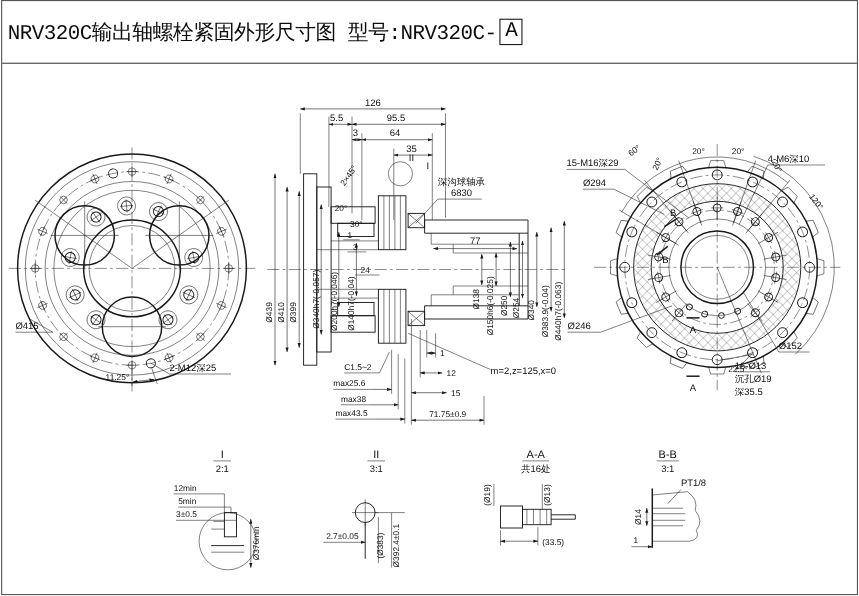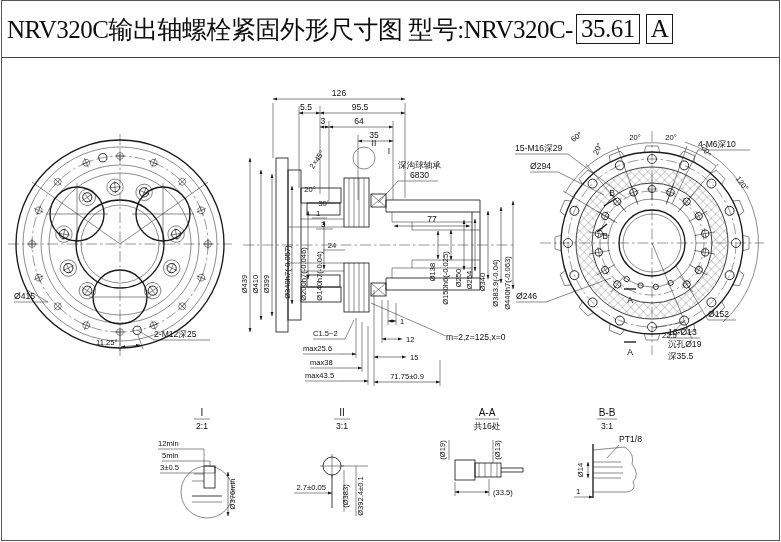--- a/index.html
+++ b/index.html
@@ -1,36 +1,35 @@
 <!DOCTYPE html>
 <html><head>
 <meta charset="utf-8">
 <style>
   html,body{margin:0;padding:0;background:#fff;width:781px;height:542px;overflow:hidden}
   .page{position:absolute;left:1px;top:0;width:777px;height:539px;border:1.4px solid #555;background:#fff}
   .titlebar{height:56px;border-bottom:1.4px solid #444;display:flex;align-items:center;padding:0 5px;
-    font-family:Liberation Serif, serif;font-size:25px;color:#0d0d0d;white-space:nowrap;letter-spacing:-0.5px}
+    font-family:Liberation Mono, monospace;font-size:19px;color:#0d0d0d;white-space:nowrap;letter-spacing:-0.5px}
   .boxed{border:1.7px solid #1a1a1a;padding:0 4px;margin:0 3px;display:inline-block;line-height:1.15}
   svg{display:block}
   .bd{stroke:#1a1a1a;stroke-width:1.35;fill:none}
   .md{stroke:#1a1a1a;stroke-width:0.85;fill:none}
   .ln{stroke:#1a1a1a;stroke-width:0.5;fill:none}
   .dm{stroke:#1a1a1a;stroke-width:0.55;fill:none}
   .cl{stroke:#1a1a1a;stroke-width:0.45;fill:none;stroke-dasharray:11 3 2.5 3}
   text{fill:#0e0e0e;font-family:"Liberation Sans",sans-serif}
   .t7{font-size:7.6px}.t8{font-size:8.6px}.t9{font-size:10px}
   .mid{text-anchor:middle}.end{text-anchor:end}
 </style>
 </head>
 <body>
 
 <div class="page">
   <div class="titlebar">
     <span>NRV320C输出轴螺栓紧固外形尺寸图 型号:NRV320C-</span>
-    <span class="boxed">35.61</span>
     <span class="boxed">A</span>
   </div>
 
   <svg width="777" height="481" viewBox="0 58 777 481">
     <defs>
       <marker id="ar" viewBox="0 0 10 10" refX="9.3" refY="5" markerWidth="8" markerHeight="8" orient="auto-start-reverse">
         <path d="M0,1.8 L10,5 L0,8.2 z" fill="#1a1a1a"></path>
       </marker>
       <pattern id="xh" width="6" height="6" patternUnits="userSpaceOnUse" patternTransform="rotate(45)">
         <line x1="0" y1="0" x2="0" y2="6" stroke="#3a3a3a" stroke-width="0.45"></line>

